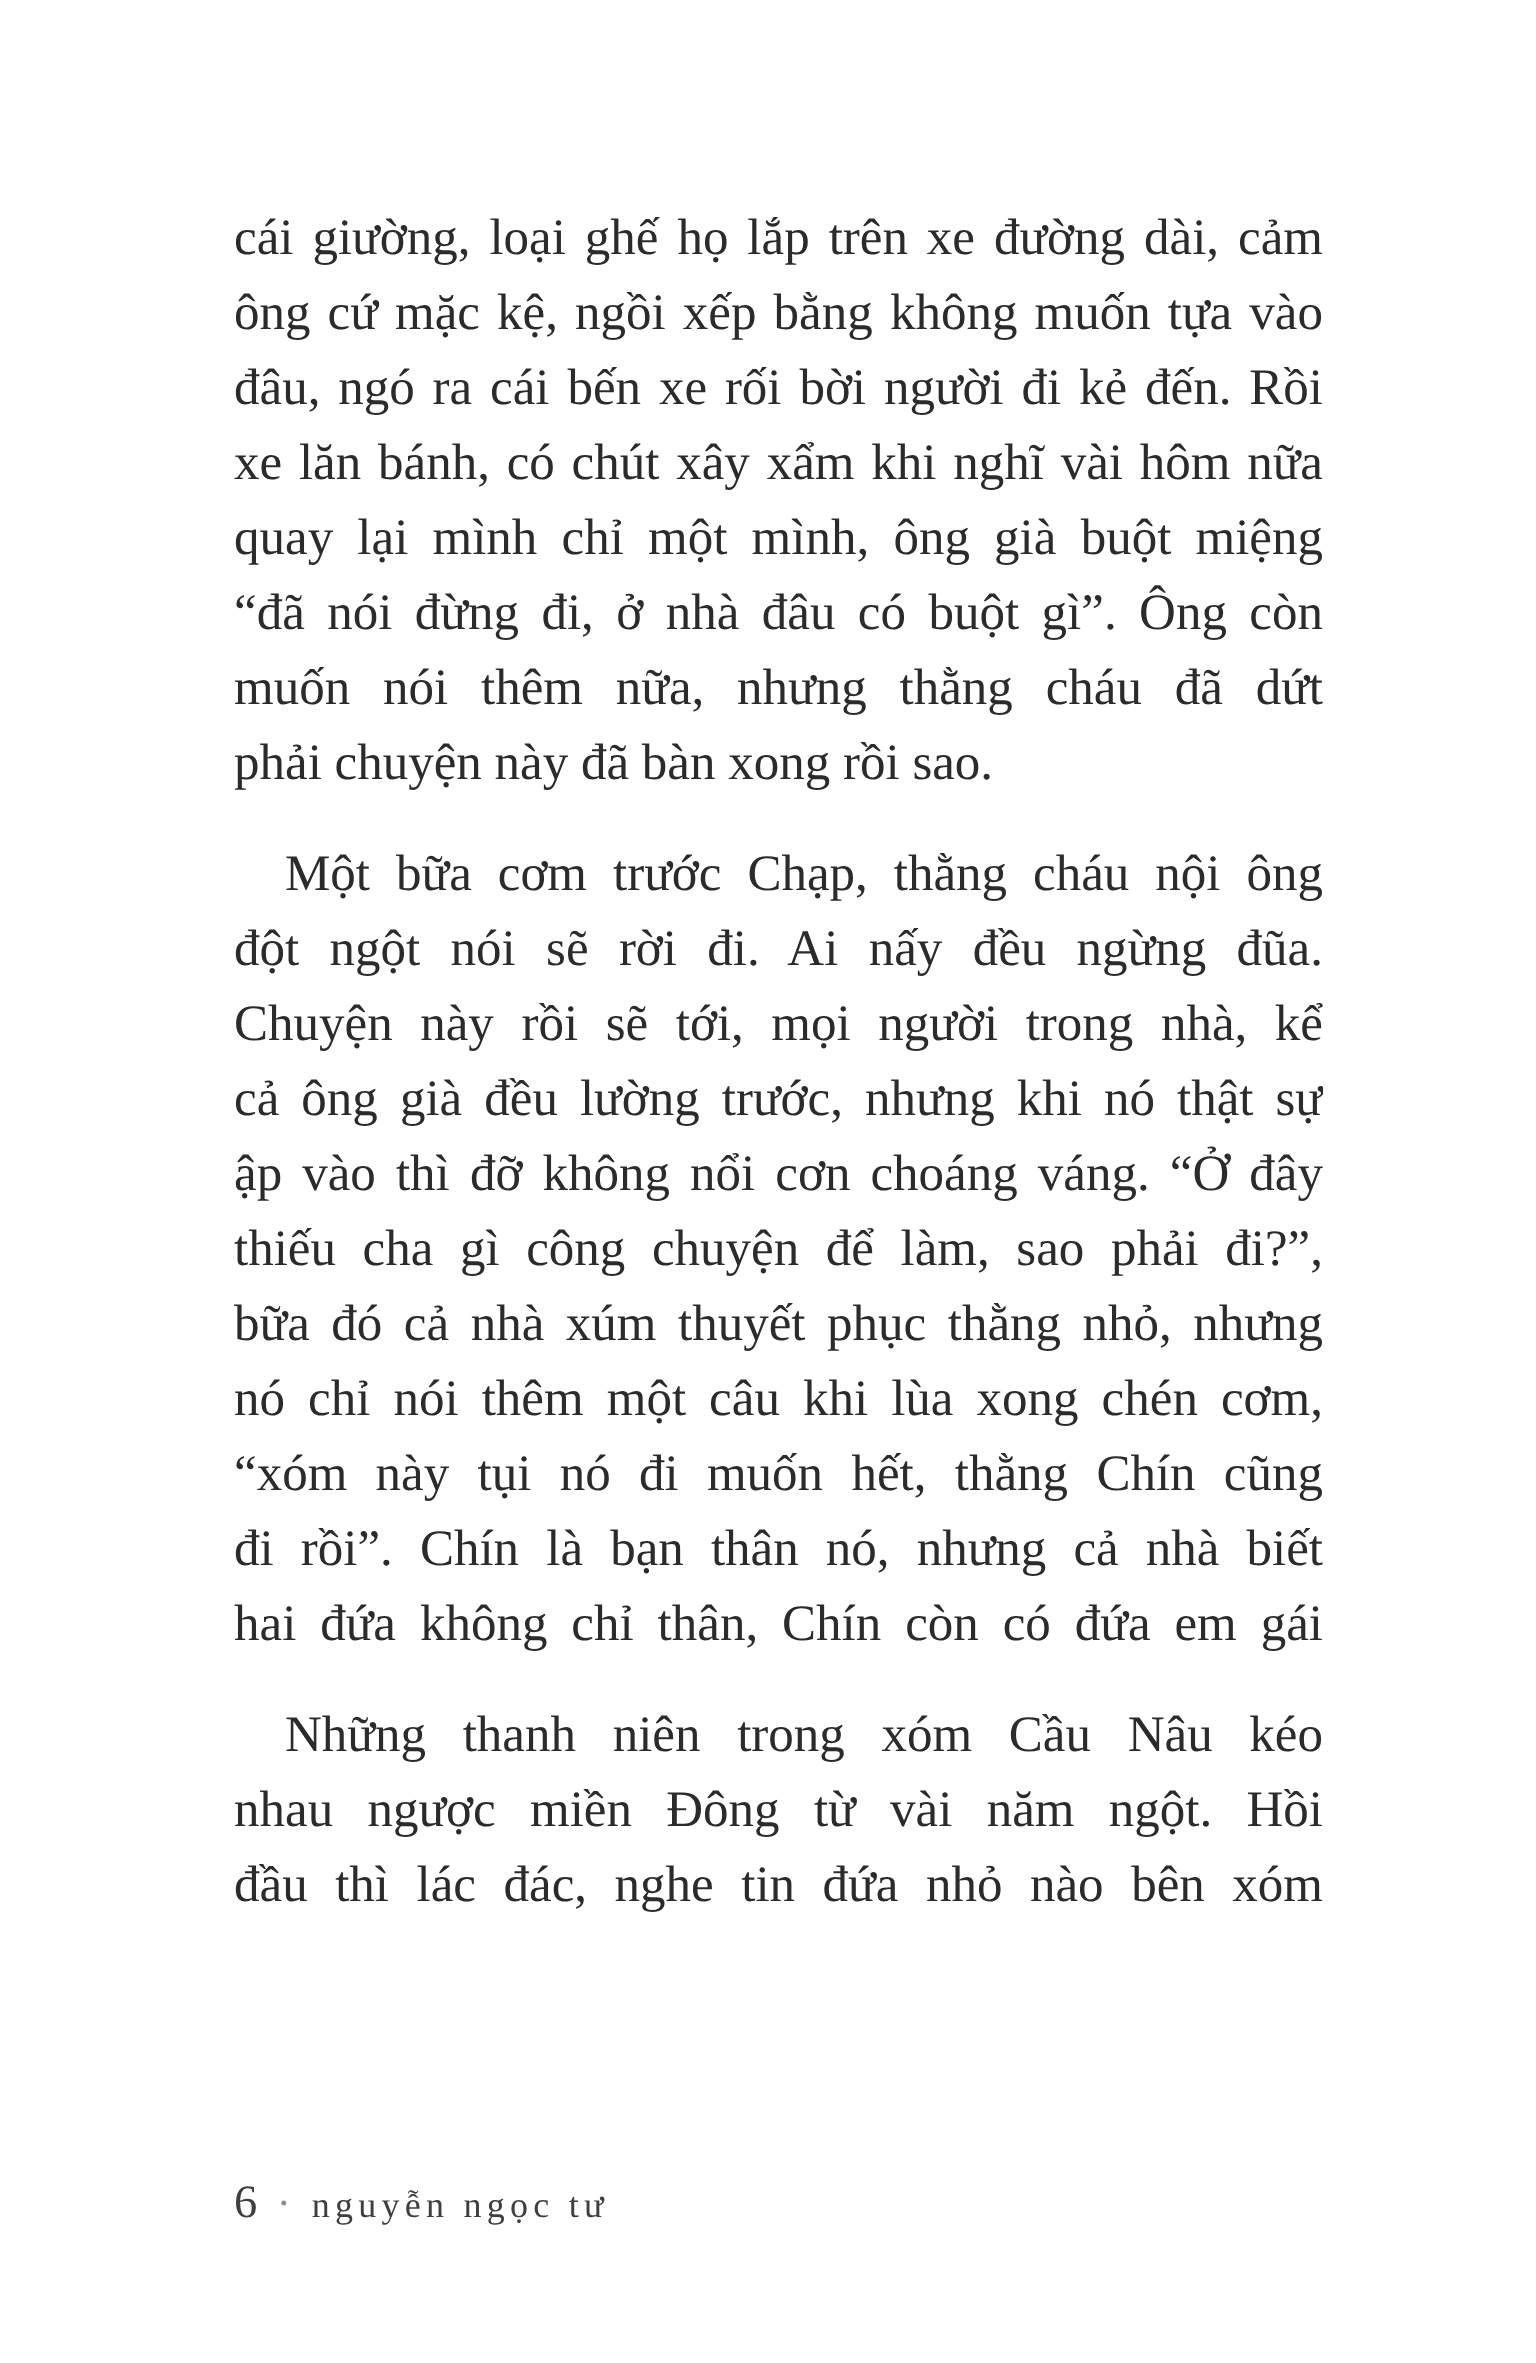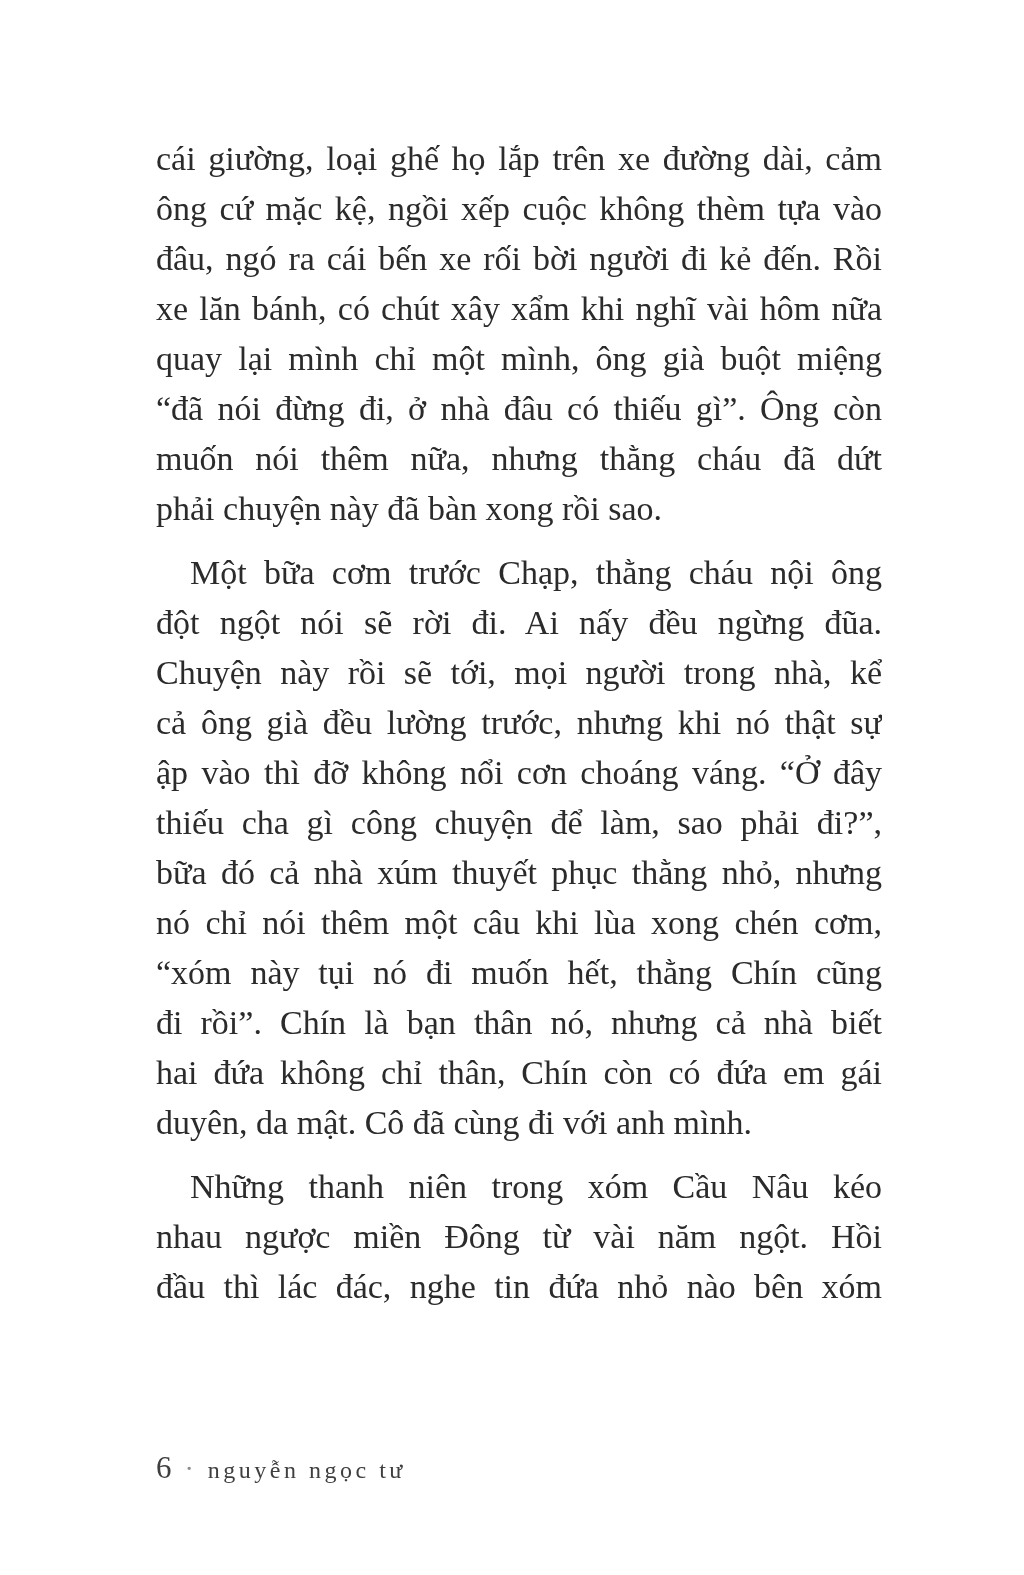--- a/index.html
+++ b/index.html
@@ -27,21 +27,21 @@
     height: 50px;
     line-height: 50px;
     font-size: 34px;
     text-align: justify;
     text-align-last: justify;
     overflow: hidden;
     white-space: nowrap;
   }
   .para-start {
     padding-left: 34px;
-    margin-top: 14px;
+    margin-top: 24px;
   }
   .para-end {
     text-align: center;
     text-align-last: left;
   }
   .footer {
     position: absolute;
     left: 156px;
     top: 1450px;
     display: flex;
@@ -61,39 +61,38 @@
     letter-spacing: 3.5px;
   }
 </style>
 </head>
 <body>
 
 <div class="page">
 
   <div class="text-block">
     <div class="line">cái giường, loại ghế họ lắp trên xe đường dài, cảm</div>
-    <div class="line">ông cứ mặc kệ, ngồi xếp cuộc không thèm tựa vào</div>
+    <div class="line">ông cứ mặc kệ, ngồi xếp bằng không muốn tựa vào</div>
     <div class="line">đâu, ngó ra cái bến xe rối bời người đi kẻ đến. Rồi</div>
     <div class="line">xe lăn bánh, có chút xây xẩm khi nghĩ vài hôm nữa</div>
     <div class="line">quay lại mình chỉ một mình, ông già buột miệng</div>
-    <div class="line">“đã nói đừng đi, ở nhà đâu có thiếu gì”. Ông còn</div>
+    <div class="line">“đã nói đừng đi, ở nhà đâu có buột gì”. Ông còn</div>
     <div class="line">muốn nói thêm nữa, nhưng thằng cháu đã dứt</div>
     <div class="line para-end">phải chuyện này đã bàn xong rồi sao.</div>
     <div class="line para-start">Một bữa cơm trước Chạp, thằng cháu nội ông</div>
     <div class="line">đột ngột nói sẽ rời đi. Ai nấy đều ngừng đũa.</div>
     <div class="line">Chuyện này rồi sẽ tới, mọi người trong nhà, kể</div>
     <div class="line">cả ông già đều lường trước, nhưng khi nó thật sự</div>
     <div class="line">ập vào thì đỡ không nổi cơn choáng váng. “Ở đây</div>
     <div class="line">thiếu cha gì công chuyện để làm, sao phải đi?”,</div>
     <div class="line">bữa đó cả nhà xúm thuyết phục thằng nhỏ, nhưng</div>
     <div class="line">nó chỉ nói thêm một câu khi lùa xong chén cơm,</div>
     <div class="line">“xóm này tụi nó đi muốn hết, thằng Chín cũng</div>
     <div class="line">đi rồi”. Chín là bạn thân nó, nhưng cả nhà biết</div>
     <div class="line">hai đứa không chỉ thân, Chín còn có đứa em gái</div>
-    <div class="line para-end">duyên, da mật. Cô đã cùng đi với anh mình.</div>
     <div class="line para-start">Những thanh niên trong xóm Cầu Nâu kéo</div>
     <div class="line">nhau ngược miền Đông từ vài năm ngột. Hồi</div>
     <div class="line">đầu thì lác đác, nghe tin đứa nhỏ nào bên xóm</div>
   </div>
 
   <div class="footer">
     <span class="page-num">6</span>
     <span class="dot">·</span>
     <span class="author">nguyễn ngọc tư</span>
   </div>

